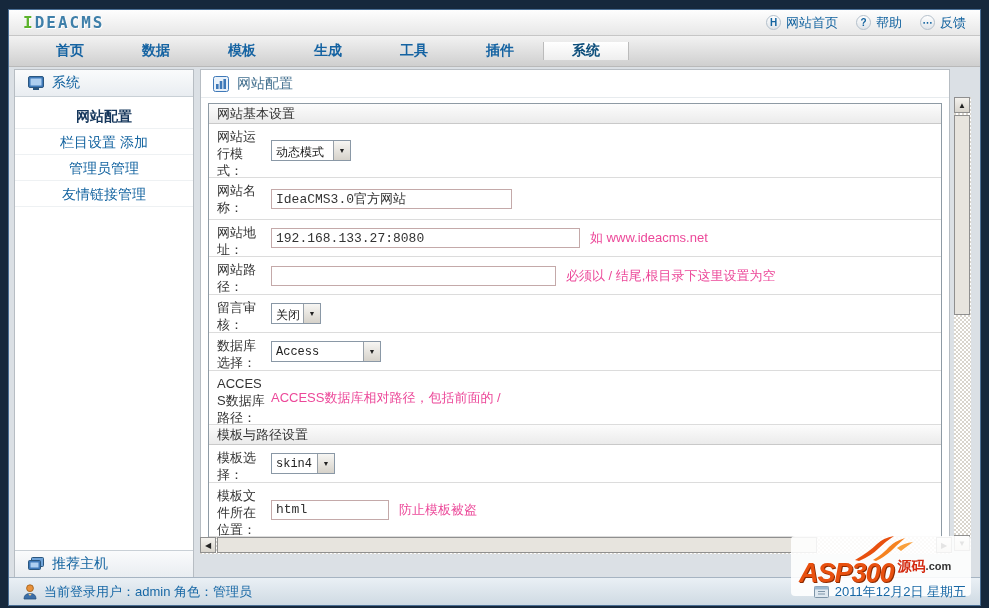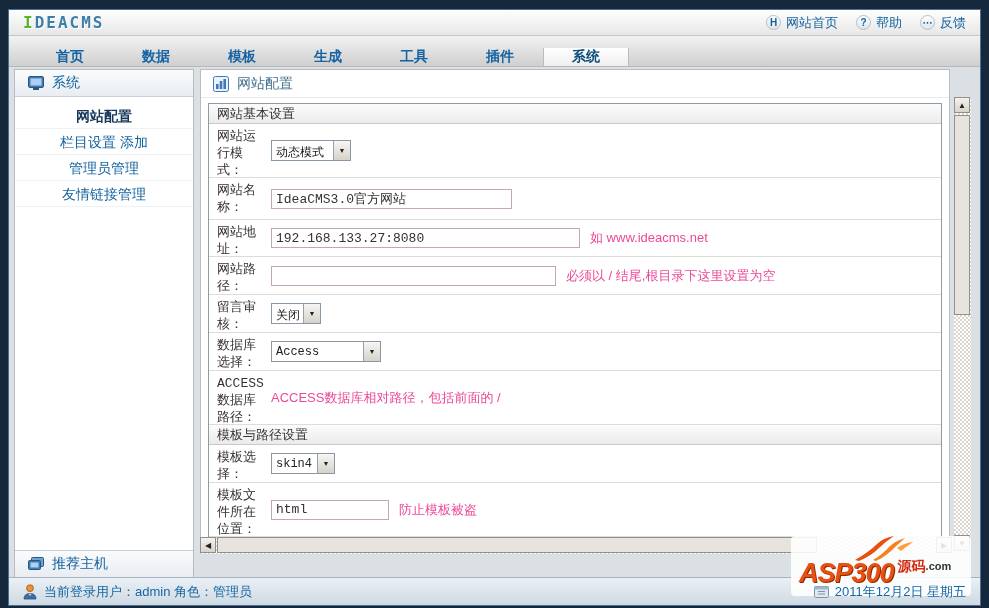--- a/index.html
+++ b/index.html
@@ -19,21 +19,21 @@
   .logo .rest { color: #3e7fa9; }
   .top-links { margin-left: auto; margin-right: 14px; display: flex; align-items: center; gap: 18px; }
   .top-link { display: flex; align-items: center; gap: 5px; color: #1464a0; font-size: 13px; cursor: pointer; }
   .badge { width: 15px; height: 15px; border-radius: 50%; background: linear-gradient(#ffffff,#dfe4e9);
            border: 1px solid #b4c0cb; color: #1464a0; font: bold 10px "Liberation Sans", sans-serif;
            display: flex; align-items: center; justify-content: center; }
 
   
   .nav-bar { position: absolute; left: 1px; top: 27px; right: 1px; height: 31px;
              background: linear-gradient(#f2f2f2,#cfcfcf); border-bottom: 1px solid #b9b9b9;
-             display: flex; align-items: flex-end; padding-left: 18px; }
+             display: flex; align-items: center; padding-left: 18px; }
   .nav-tab { width: 86px; display: flex; align-items: center; justify-content: center;
              font-size: 14px; font-weight: bold; color: #1563a2; cursor: pointer; }
   .nav-tab.active { background: linear-gradient(#ffffff,#eeeeee); color: #0d4e7b;
                     border-left: 1px solid #bbb; border-right: 1px solid #bbb; }
 
   
   .sidebar { position: absolute; left: 6px; top: 60px; width: 180px; height: 509px;
              background: #fff; border: 1px solid #b7bdc3; }
   .side-header, .side-footer { height: 27px; display: flex; align-items: center; gap: 8px; padding-left: 13px;
              background: linear-gradient(#fafbfc,#e9edf1); border-bottom: 1px solid #c9d0d6;
@@ -49,21 +49,21 @@
                 background: #fff; border: 1px solid #b7bdc3; }
   .main-title { height: 28px; display: flex; align-items: center; gap: 8px; padding-left: 12px;
                 color: #43708f; font-size: 14px; border-bottom: 1px solid #e7ebee; }
 
   .form-wrap { position: absolute; left: 7px; right: 7px; top: 33px; height: 437px;
                border: 1px solid #8e9aa4; overflow: hidden; background: #fff; }
   .sect { height: 20px; line-height: 20px; padding-left: 8px; font-size: 13px; color: #333;
           background: linear-gradient(#fcfcfc,#ebebeb); border-bottom: 1px solid #c9c9c9; }
   .frow { display: flex; border-bottom: 1px solid #dcdcdc; }
   .flabel { width: 60px; padding: 4px 2px 4px 8px; font-size: 13px; color: #333;
-            line-height: 17px; word-break: break-all; flex-shrink: 0; font-family: Liberation Mono, monospace; }
+            line-height: 17px; word-break: break-all; flex-shrink: 0; }
   .fctrl { flex: 1; display: flex; align-items: center; gap: 10px; padding-left: 2px; }
   .hint { font-size: 13px; color: #ec4899; }
 
   .inp { height: 20px; border: 1px solid #c4a9a9; background: #fff; padding: 1px 4px;
          font: 13px "Liberation Mono", monospace; color: #333; }
   .sel { display: inline-flex; align-items: stretch; height: 21px; border: 1px solid #8a98a6;
          background: #fff; cursor: pointer; }
   .sel-text { flex: 1; font: 12px "Liberation Mono", monospace; color: #222; padding: 3px 3px 0 4px;
               white-space: nowrap; overflow: hidden; }
   .sel-btn { width: 17px; border-left: 1px solid #98a0a8; background: linear-gradient(#f7f6f3,#d6d2ca);

